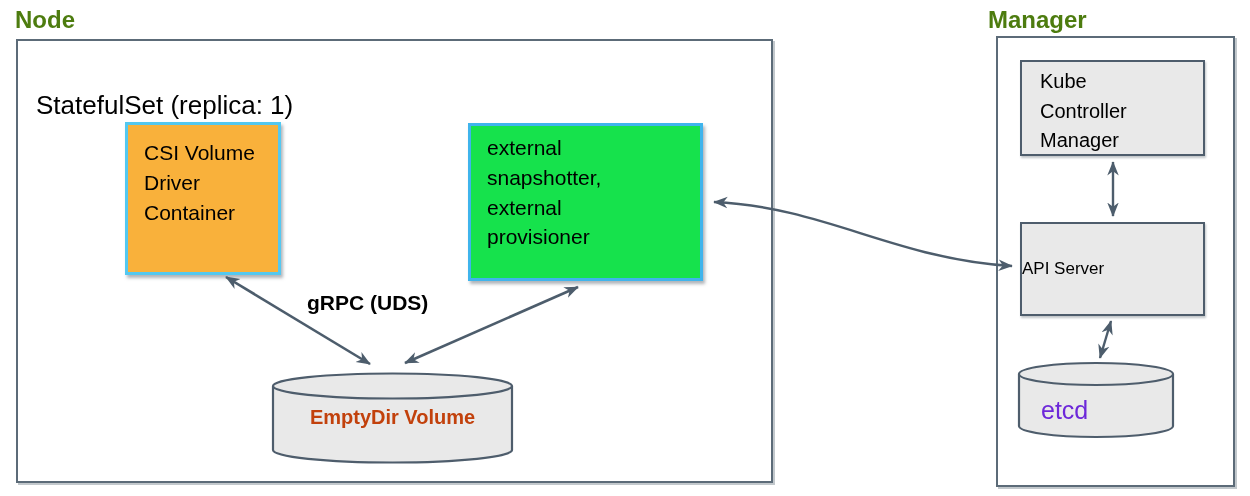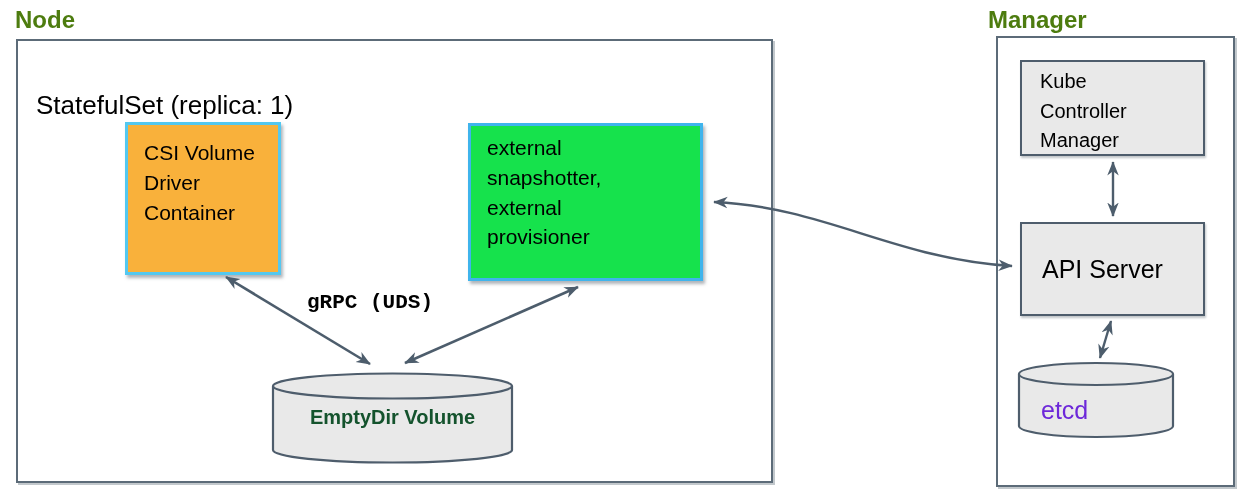--- a/index.html
+++ b/index.html
@@ -64,33 +64,32 @@
   }
   .kcm-box {
     white-space: pre-line;
     font-size: 20px;
     line-height: 1.48;
     padding: 5px 0 0 18px;
   }
   .api-box {
     display: flex;
     align-items: center;
-    padding-left: 20px;
-    font-size: 25px;
+    font-size: 17px;
   }
   .grpc-label {
     font-size: 21px;
     font-weight: 700;
     color: #000000;
     z-index: 6;
   }
   .emptydir-label {
     font-size: 20px;
     font-weight: 700;
-    color: #14532d;
+    color: #c2410c;
     text-align: center;
     z-index: 6;
   }
   .etcd-label {
     font-size: 25px;
     font-weight: 400;
     color: #6d28d9;
     z-index: 6;
   }
   #overlay-svg {
@@ -115,21 +114,21 @@
 
   <div class="abs node-inner-box csi-box" style="left:125px; top:122px; width:156px; height:153px;">CSI Volume
 Driver
 Container</div>
 
   <div class="abs node-inner-box sidecar-box" style="left:468px; top:123px; width:235px; height:158px;">external
 snapshotter,
 external
 provisioner</div>
 
-  <div class="abs grpc-label" style="left:307px; top:291px;font-family:Liberation Mono, monospace;">gRPC (UDS)</div>
+  <div class="abs grpc-label" style="left:307px; top:291px;">gRPC (UDS)</div>
 
   <div class="abs emptydir-label" style="left:273px; top:406px; width:239px;">EmptyDir Volume</div>
 
   <div class="abs section-label" style="left:988px; top:7px;">Manager</div>
 
   <div class="abs outline-box" style="left:996px; top:36px; width:239px; height:451px;"></div>
 
   <div class="abs node-inner-box gray-box kcm-box" style="left:1020px; top:60px; width:185px; height:96px;">Kube
 Controller
 Manager</div>

